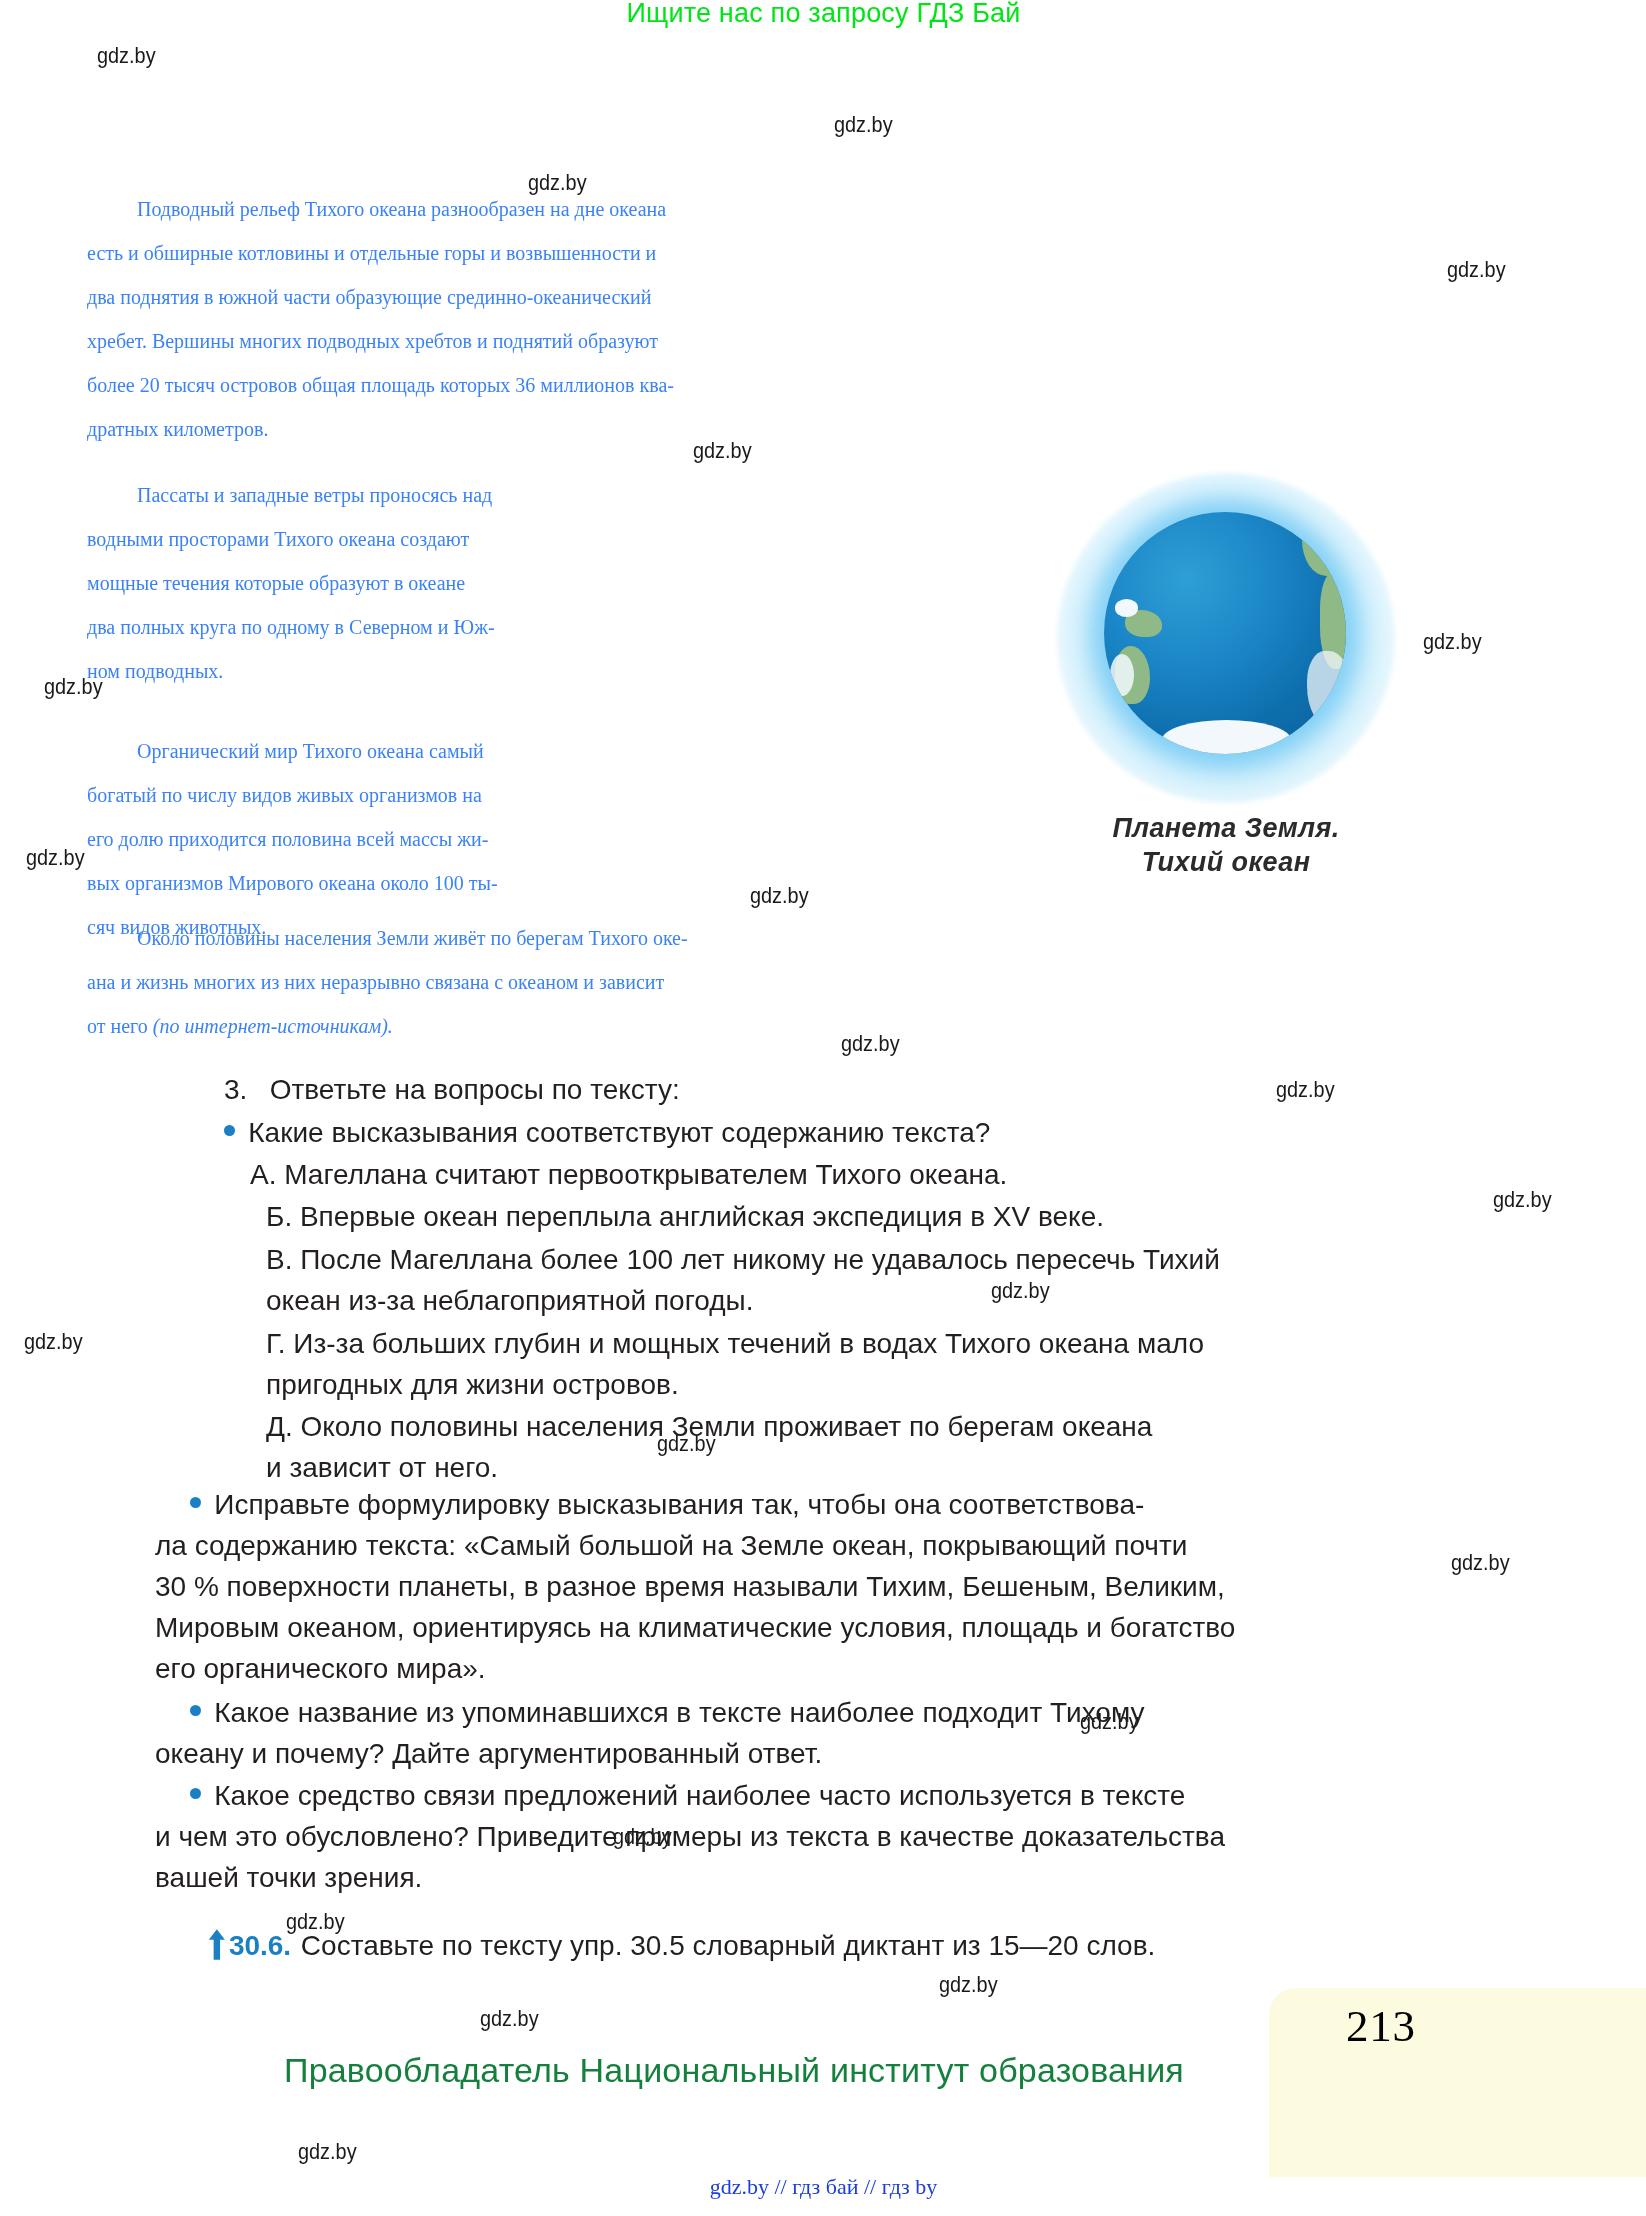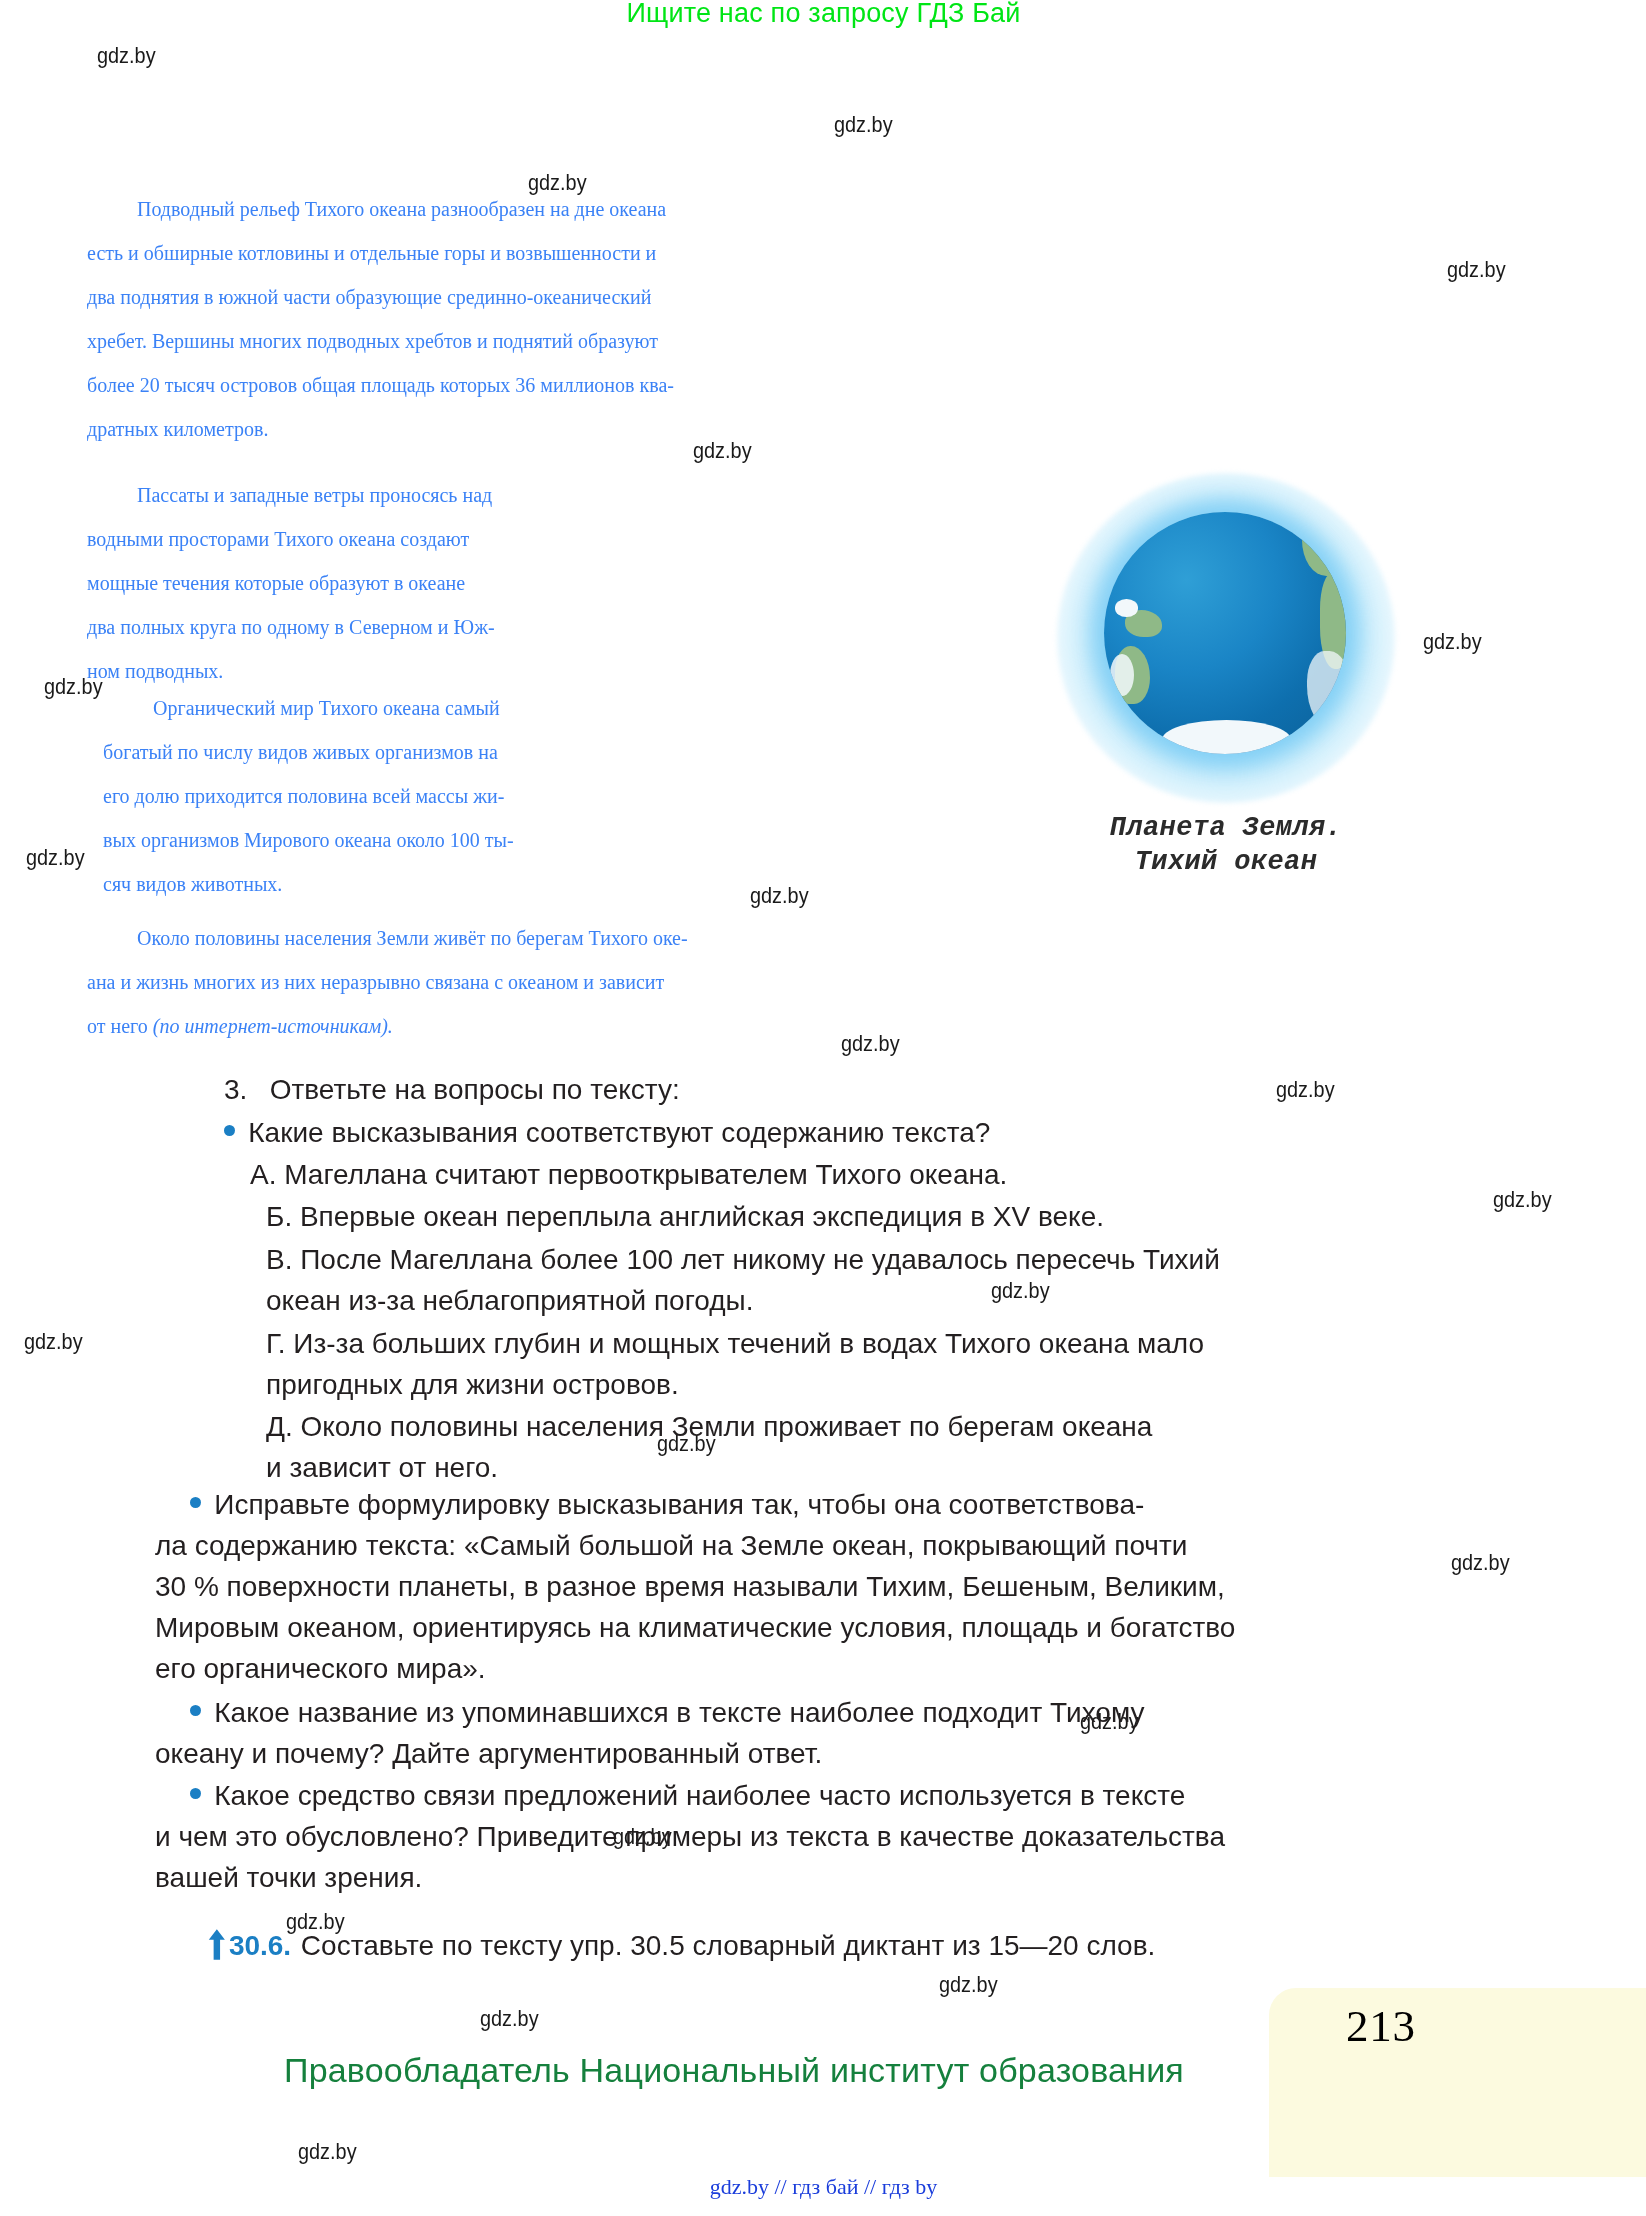--- a/index.html
+++ b/index.html
@@ -107,21 +107,21 @@
   .land {
     position: absolute;
     background: #cfe1d2;
     border-radius: 50%;
   }
   .land.green { background: #8fb987; }
   .land.ice   { background: #f2f8fb; }
   .caption {
     margin-top: 8px;
     text-align: center;
-    font-family: Liberation Mono, monospace;
+    font-family: Liberation Sans, sans-serif;
     font-style: italic;
     font-weight: 700;
     font-size: 27px;
     line-height: 34px;
     color: #2b2b2b;
     letter-spacing: 0.4px;
   }
 
   
   .sans-block {
@@ -265,21 +265,21 @@
     </div>
     <div class="just-line">
       <span>мощные течения которые образуют в океане</span>
     </div>
     <div class="just-line">
       <span>два полных круга по одному в Северном и Юж-</span>
     </div>
     <div class="serif-line">ном подводных.</div>
   </div>
 
-  <div class="serif-block" style="left:87px; top:686px; width:516px;margin-left:16px;">
+  <div class="serif-block" style="left:87px; top:729px; width:516px;">
     <div class="just-line" style="padding-left:50px;">
       <span>Органический мир Тихого океана самый</span>
     </div>
     <div class="just-line">
       <span>богатый по числу видов живых организмов на</span>
     </div>
     <div class="just-line">
       <span>его долю приходится половина всей массы жи-</span>
     </div>
     <div class="just-line">

